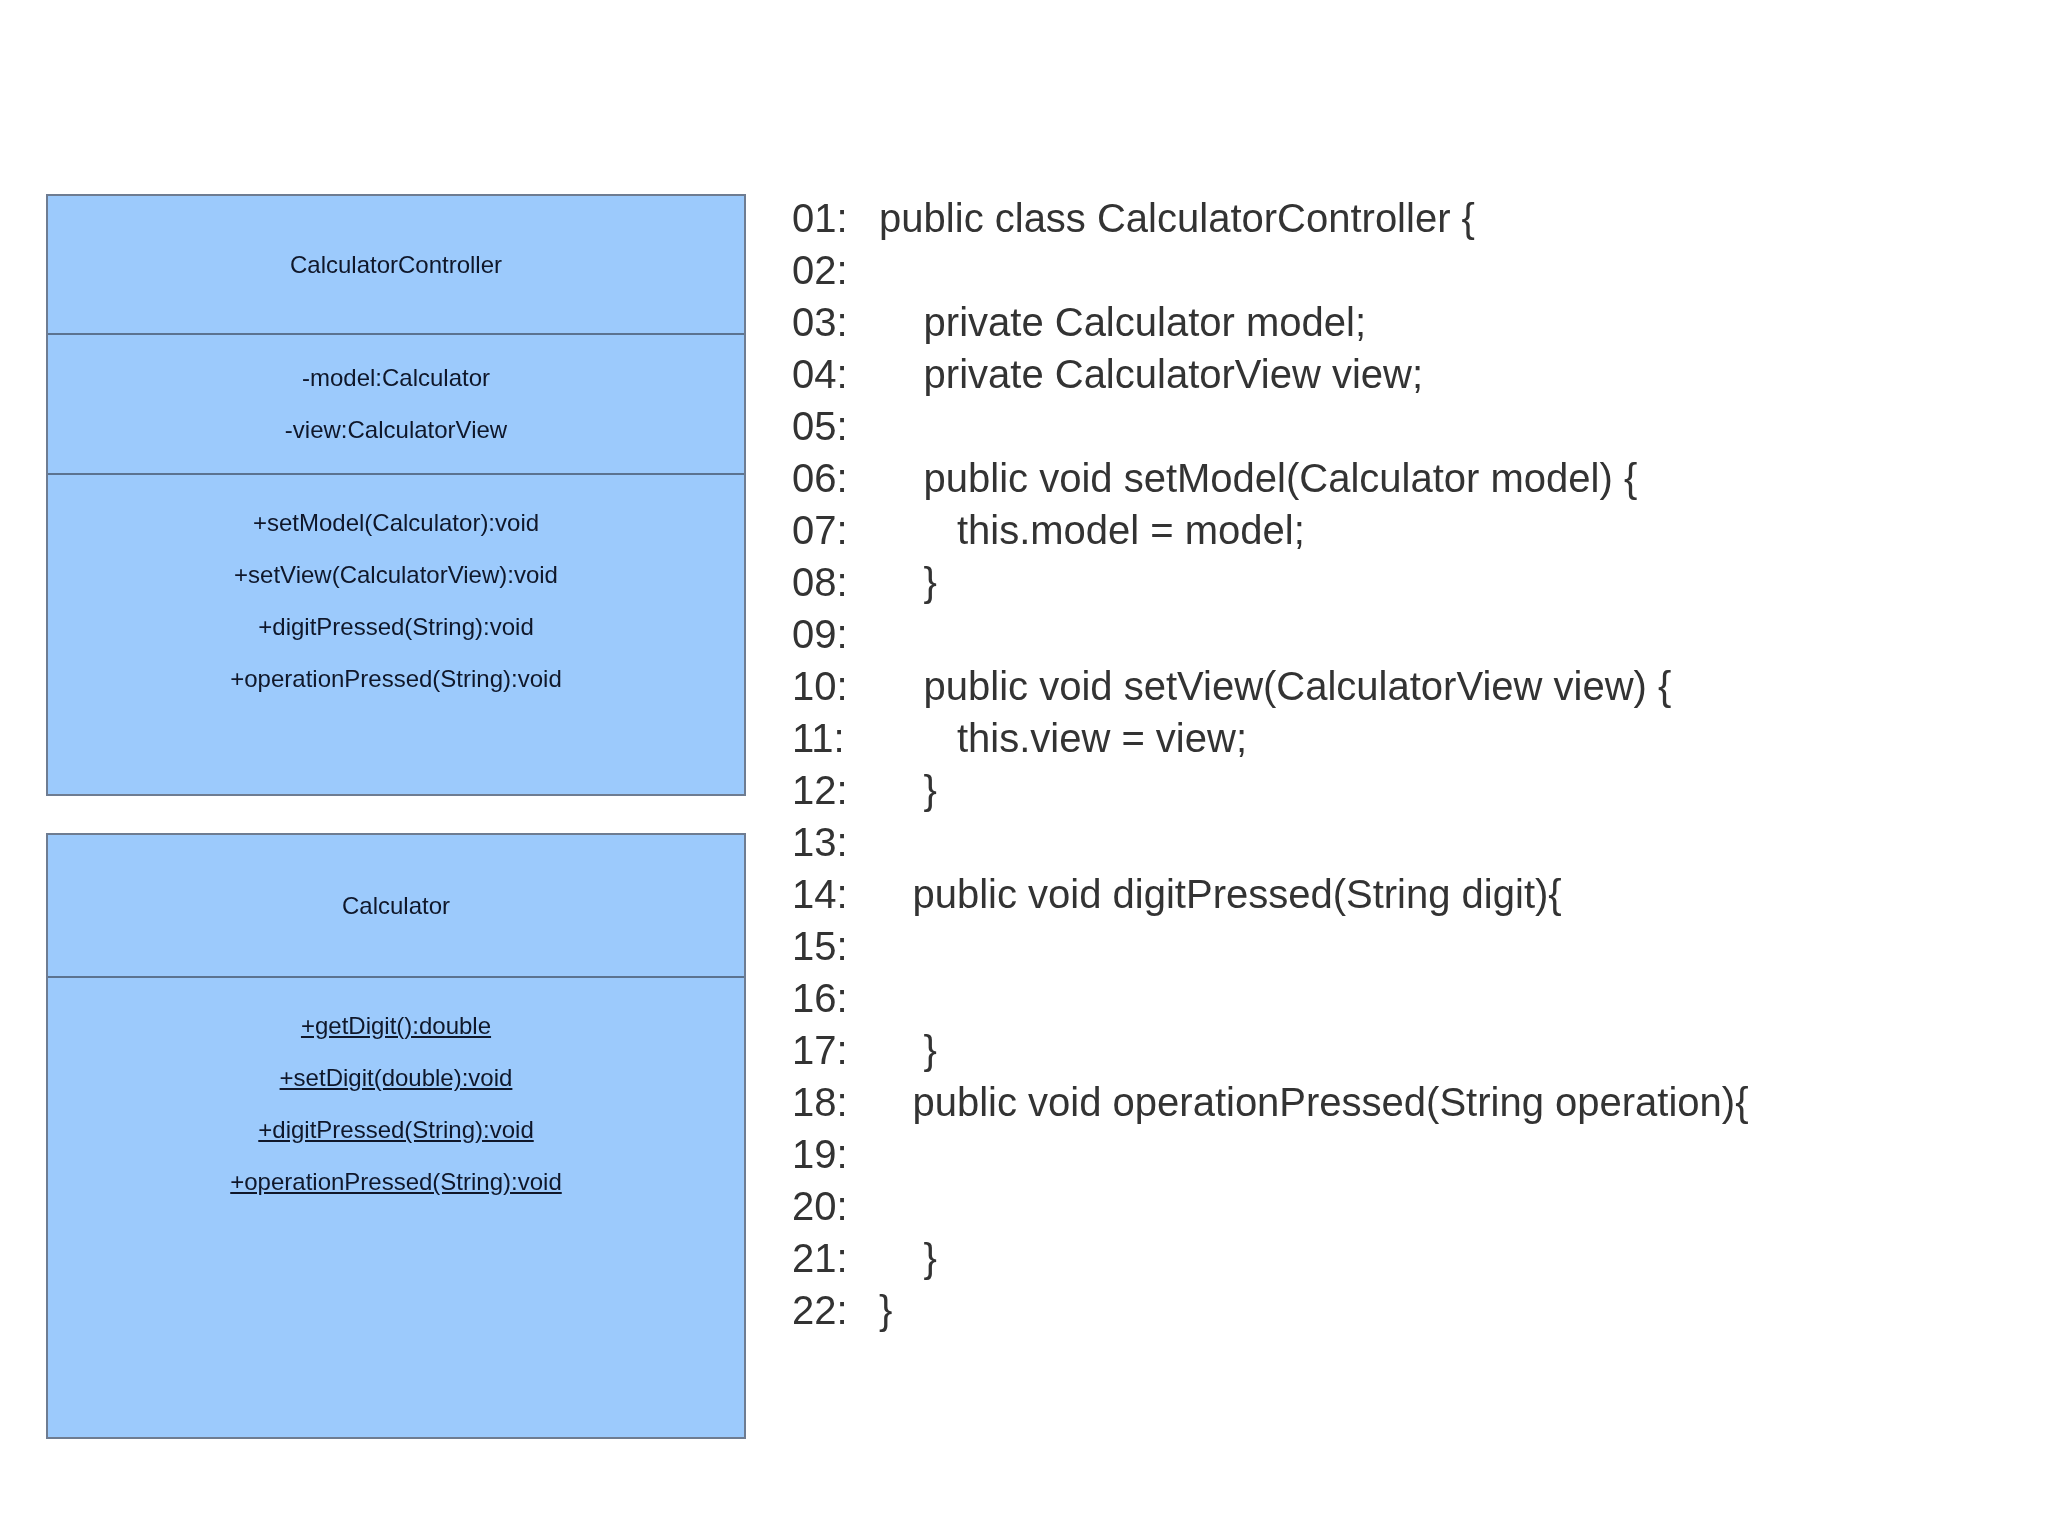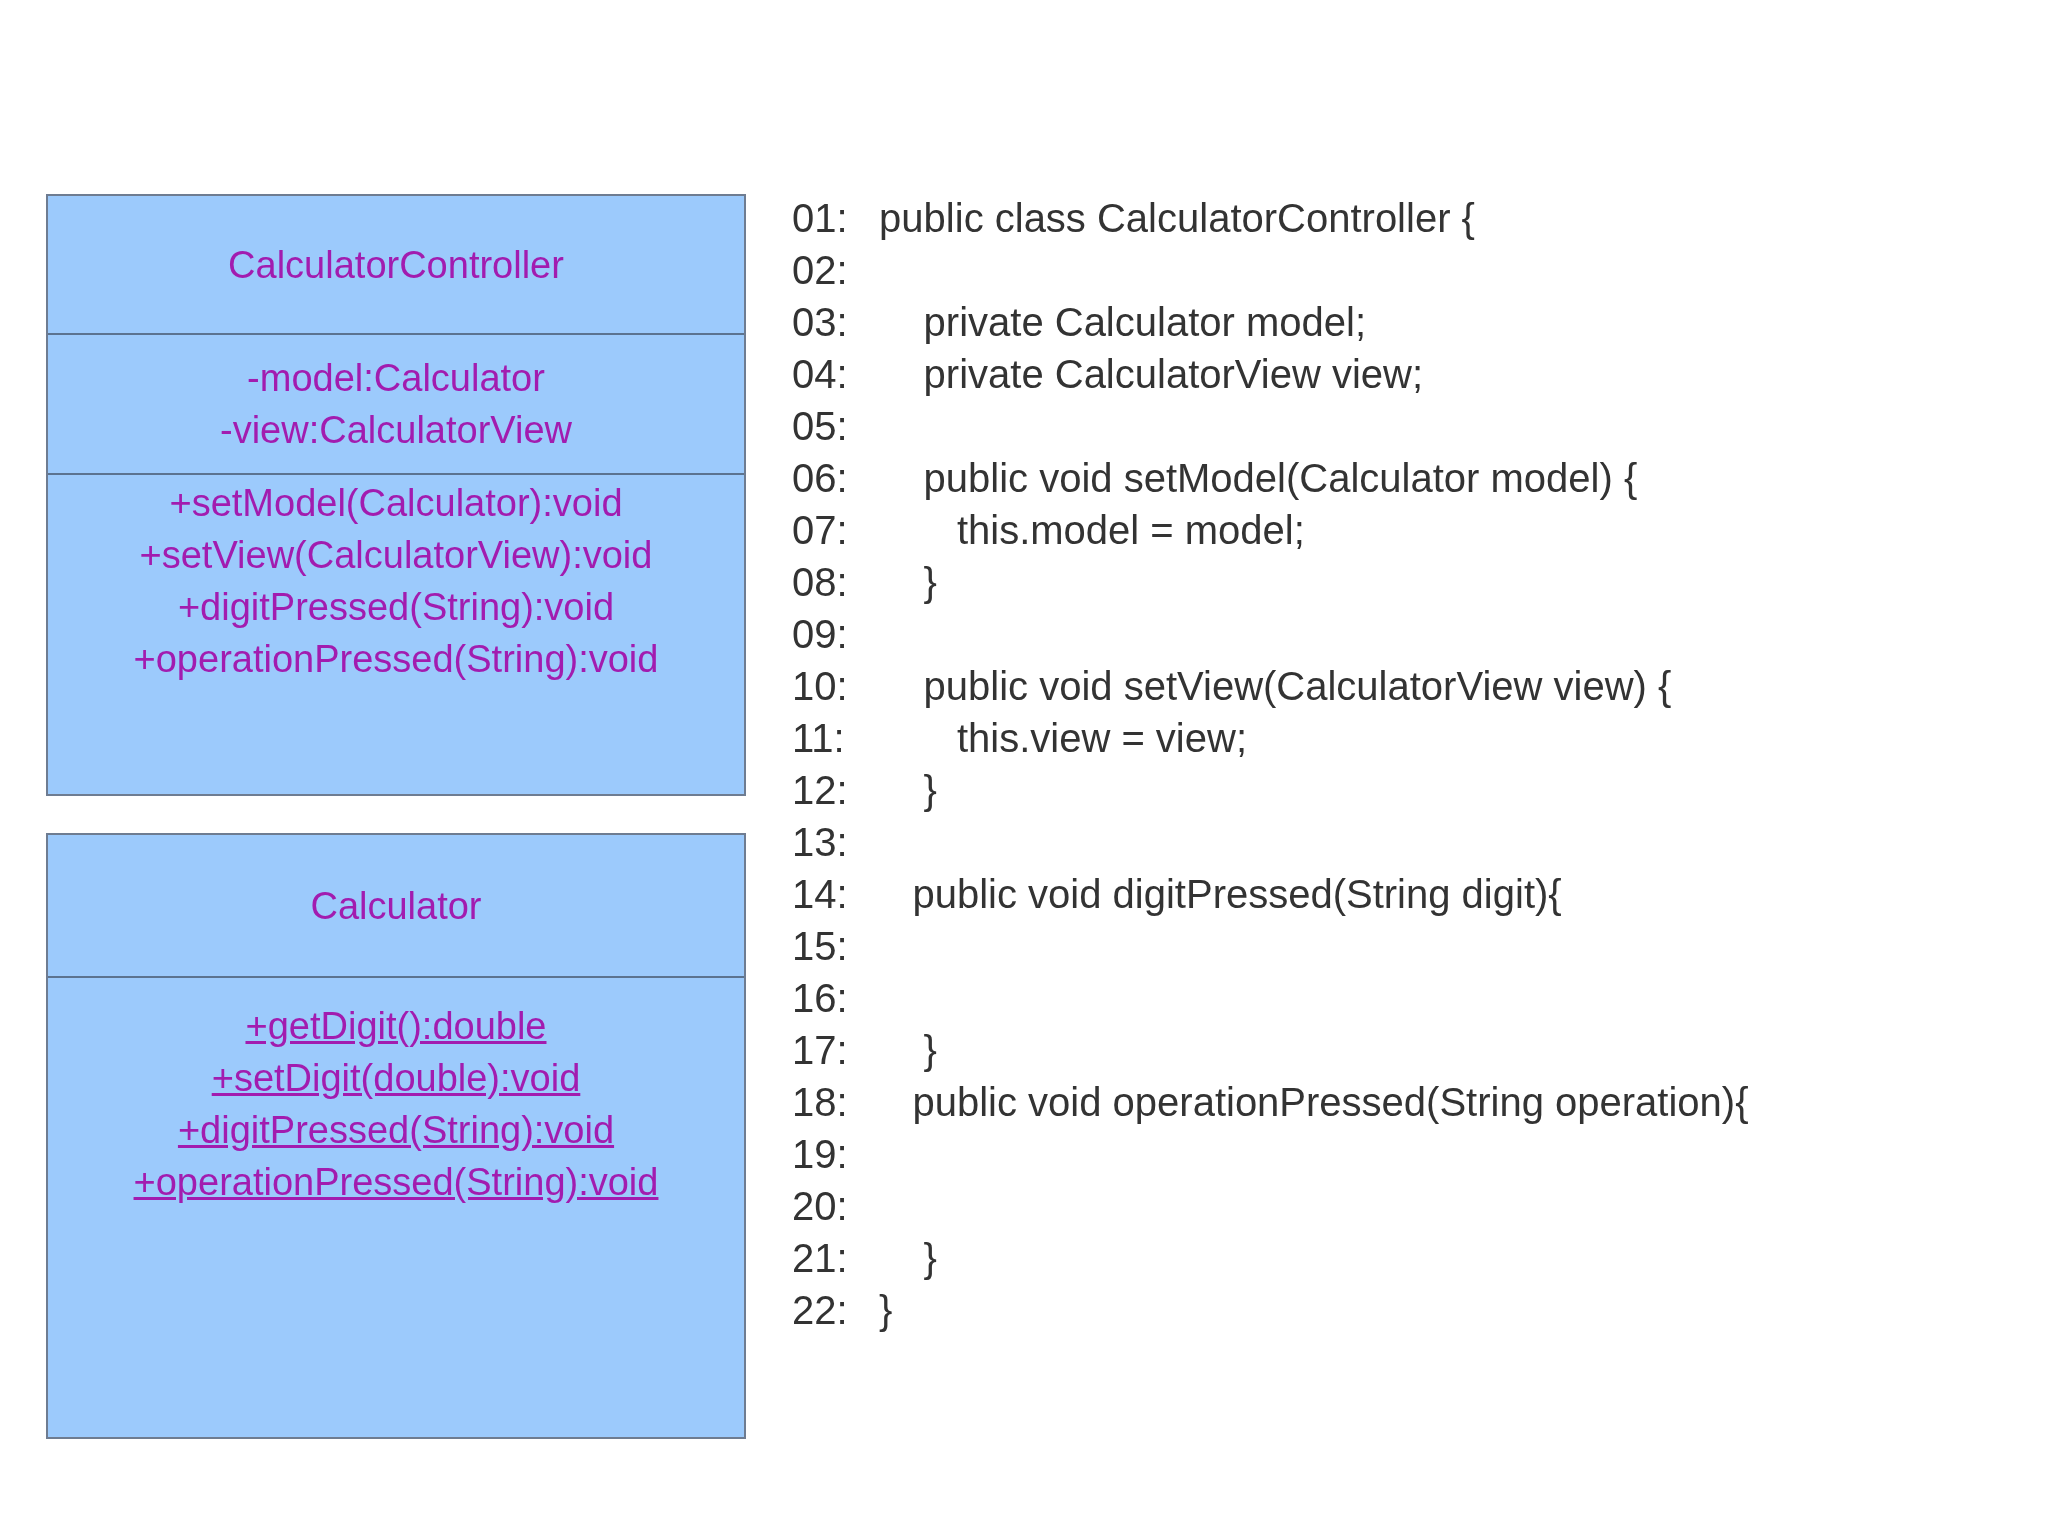--- a/index.html
+++ b/index.html
@@ -22,41 +22,41 @@
     border: 2px solid #6E7C91;
     box-sizing: border-box;
   }
   .uml-section {
     box-sizing: border-box;
     display: flex;
     flex-direction: column;
     align-items: center;
     justify-content: center;
     text-align: left;
-    color: #a21caf;
-    font-size: 38px;
+    color: #0f172a;
+    font-size: 24px;
     line-height: 52px;
     overflow: hidden;
   }
   .uml-section + .uml-section {
     border-top: 2px solid #5B7390;
   }
   .uml-line {
     white-space: nowrap;
   }
 
   #class-box-controller {
     left: 46px;
     top: 194px;
     width: 700px;
     height: 602px;
   }
   #class-box-controller .sec-name    { height: 137px; }
   #class-box-controller .sec-attrs   { height: 140px; }
-  #class-box-controller .sec-methods { height: 325px; padding-top: 2px; justify-content: flex-start; }
+  #class-box-controller .sec-methods { height: 325px; padding-top: 22px; justify-content: flex-start; }
 
   #class-box-calculator {
     left: 46px;
     top: 833px;
     width: 700px;
     height: 606px;
   }
   #class-box-calculator .sec-name    { height: 141px; }
   #class-box-calculator .sec-attrs   { height: 139px; }
   #class-box-calculator .sec-methods { height: 326px; padding-top: 22px; justify-content: flex-start; text-decoration: underline; }

